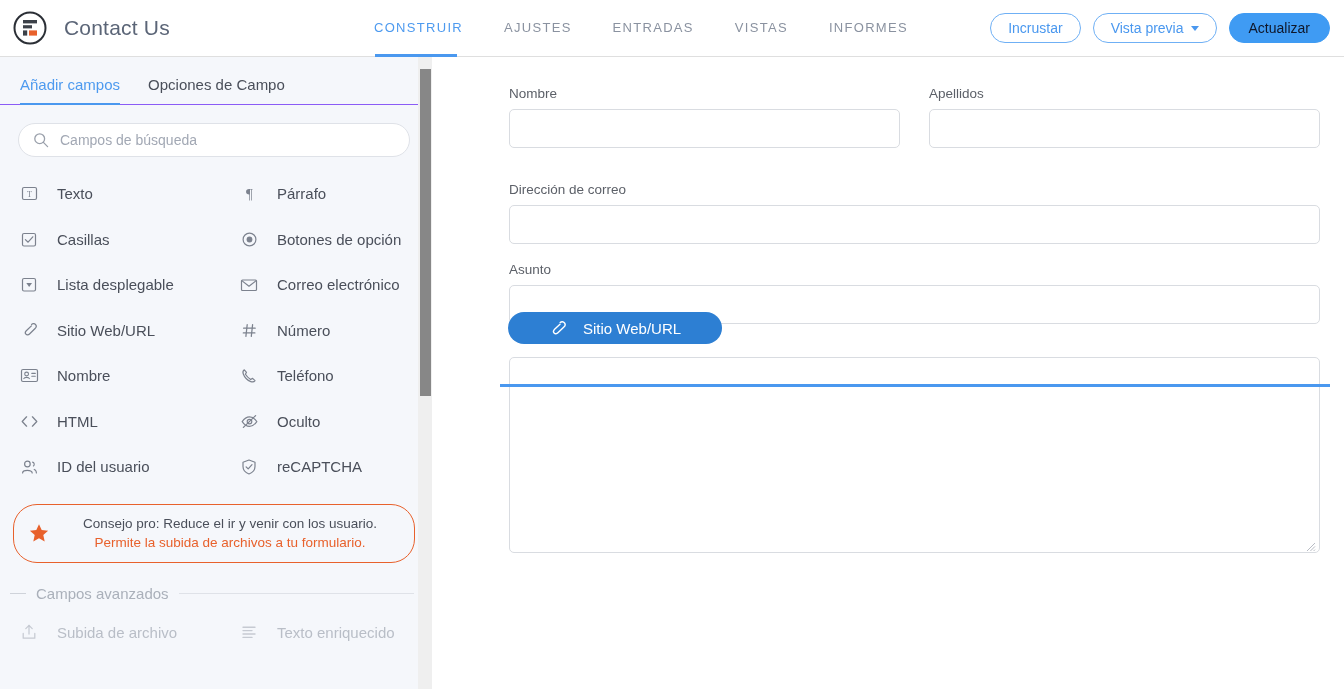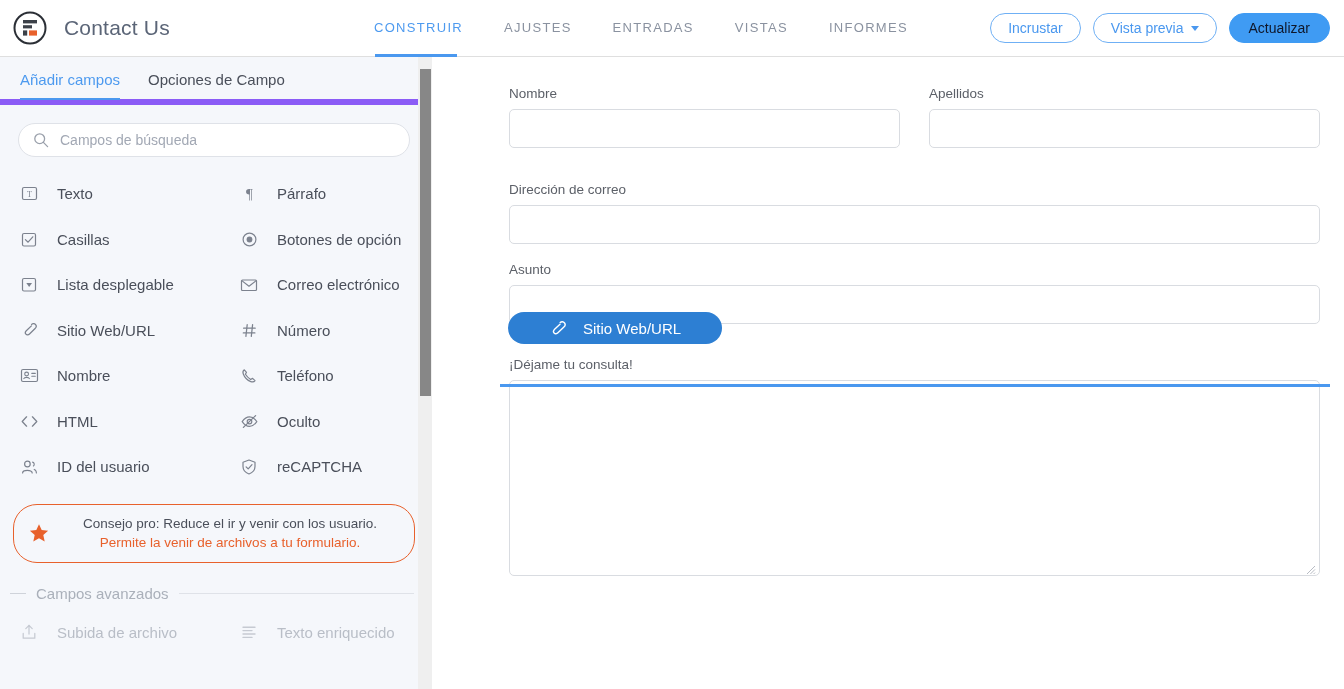--- a/index.html
+++ b/index.html
@@ -50,21 +50,21 @@
     border-top: 5px solid #4a98ef;
   }
 
   
   .sidebar {
     position: absolute; left: 0; top: 57px; width: 432px; height: 632px;
     background: #f5f7fb; overflow: hidden;
   }
   .side-tabs {
     height: 48px; display: flex; align-items: flex-end; padding-left: 20px;
-    border-bottom: 6px solid #8b5cf6; background: #f5f7fb; position: relative; text-align: right;
+    border-bottom: 1px solid #8b5cf6; background: #f5f7fb; position: relative; text-align: right;
   }
   .side-tab {
     font-size: 15px; color: #4a4f5a; padding-bottom: 11px; cursor: pointer; position: relative;
   }
   .side-tab + .side-tab { margin-left: 28px; }
   .side-tab.active { color: #4d9aef; }
   .side-tab.active::after {
     content: ""; position: absolute; left: 0; right: 0; bottom: -1px; height: 2px; background: #4a98ef;
   }
   .search-wrap { padding: 18px 22px 0 18px; }
@@ -365,21 +365,21 @@
     </div>
   </div>
 
   <div class="protip">
     <span class="star">
       <svg width="22" height="22" viewBox="0 0 22 22">
         <polygon points="11,2.2 13.7,8 20.1,8.7 15.3,13.1 16.7,19.4 11,16.2 5.3,19.4 6.7,13.1 1.9,8.7 8.3,8" fill="#e8612c"></polygon>
       </svg>
     </span>
     <div class="protip-text">
-      <span>Consejo pro: Reduce el ir y venir con los usuario. </span><span class="protip-link">Permite la venir de archivos a tu formulario.</span>
+      <span>Consejo pro: Reduce el ir y venir con los usuario. </span><span class="protip-link">Permite la subida de archivos a tu formulario.</span>
     </div>
   </div>
 
   <div class="adv-head">
     <span class="adv-dash"></span>
     <span class="adv-title">Campos avanzados</span>
     <span class="adv-rule"></span>
   </div>
 
   <div class="field-grid" style="padding-top:0">
@@ -431,21 +431,20 @@
       <label class="flabel">Dirección de correo</label>
       <input class="finput" type="text" placeholder="" style="">
     </div>
 
     <div class="fgroup full" style="margin-top:18px">
       <label class="flabel">Asunto</label>
       <input class="finput" type="text" placeholder="" style="">
     </div>
 
     <div class="fgroup full" style="margin-top:33px">
-      <label class="flabel">¡Déjame tu consulta!</label>
       <div class="ta-wrap">
         <textarea class="ftextarea" placeholder="" style=""></textarea>
         <span class="ta-grip">
           <svg width="12" height="12" viewBox="0 0 12 12">
             <g stroke="currentColor" stroke-width="1">
               <line x1="11" y1="3" x2="3" y2="11"></line>
               <line x1="11" y1="6.4" x2="6.4" y2="11"></line>
               <line x1="11" y1="9.6" x2="9.6" y2="11"></line>
             </g>
           </svg>

